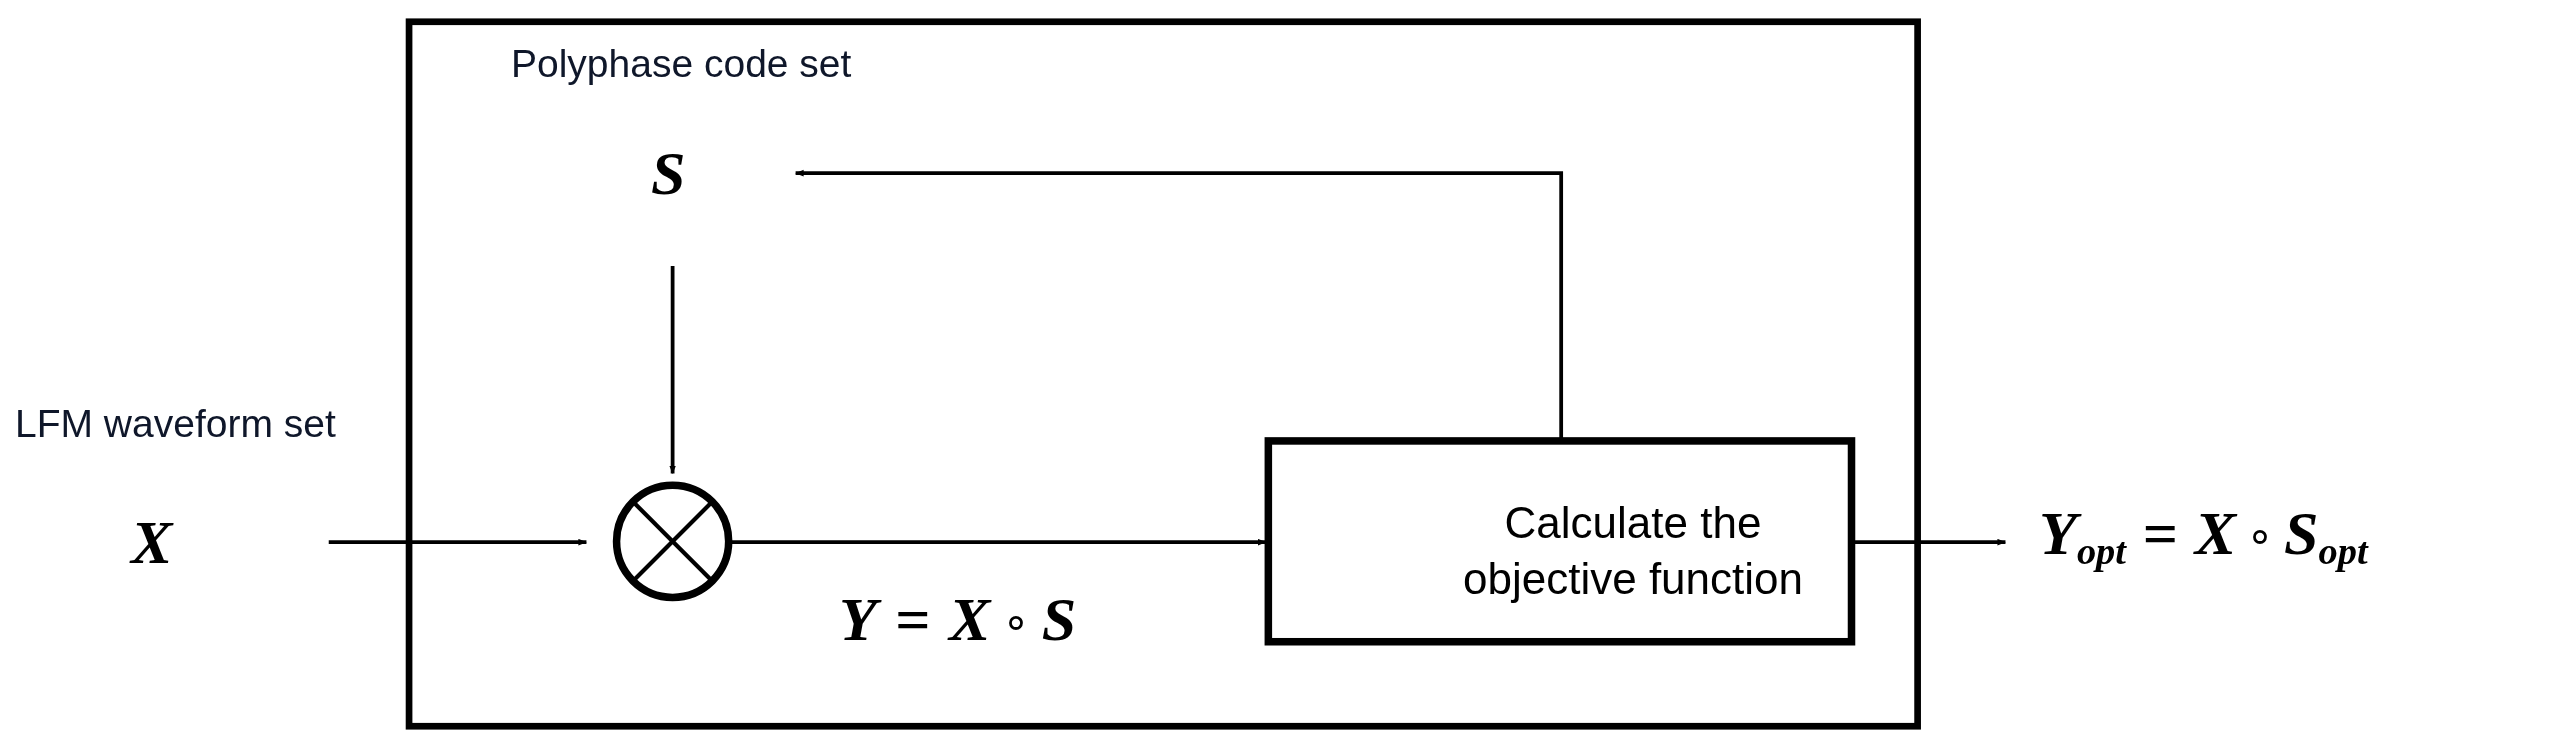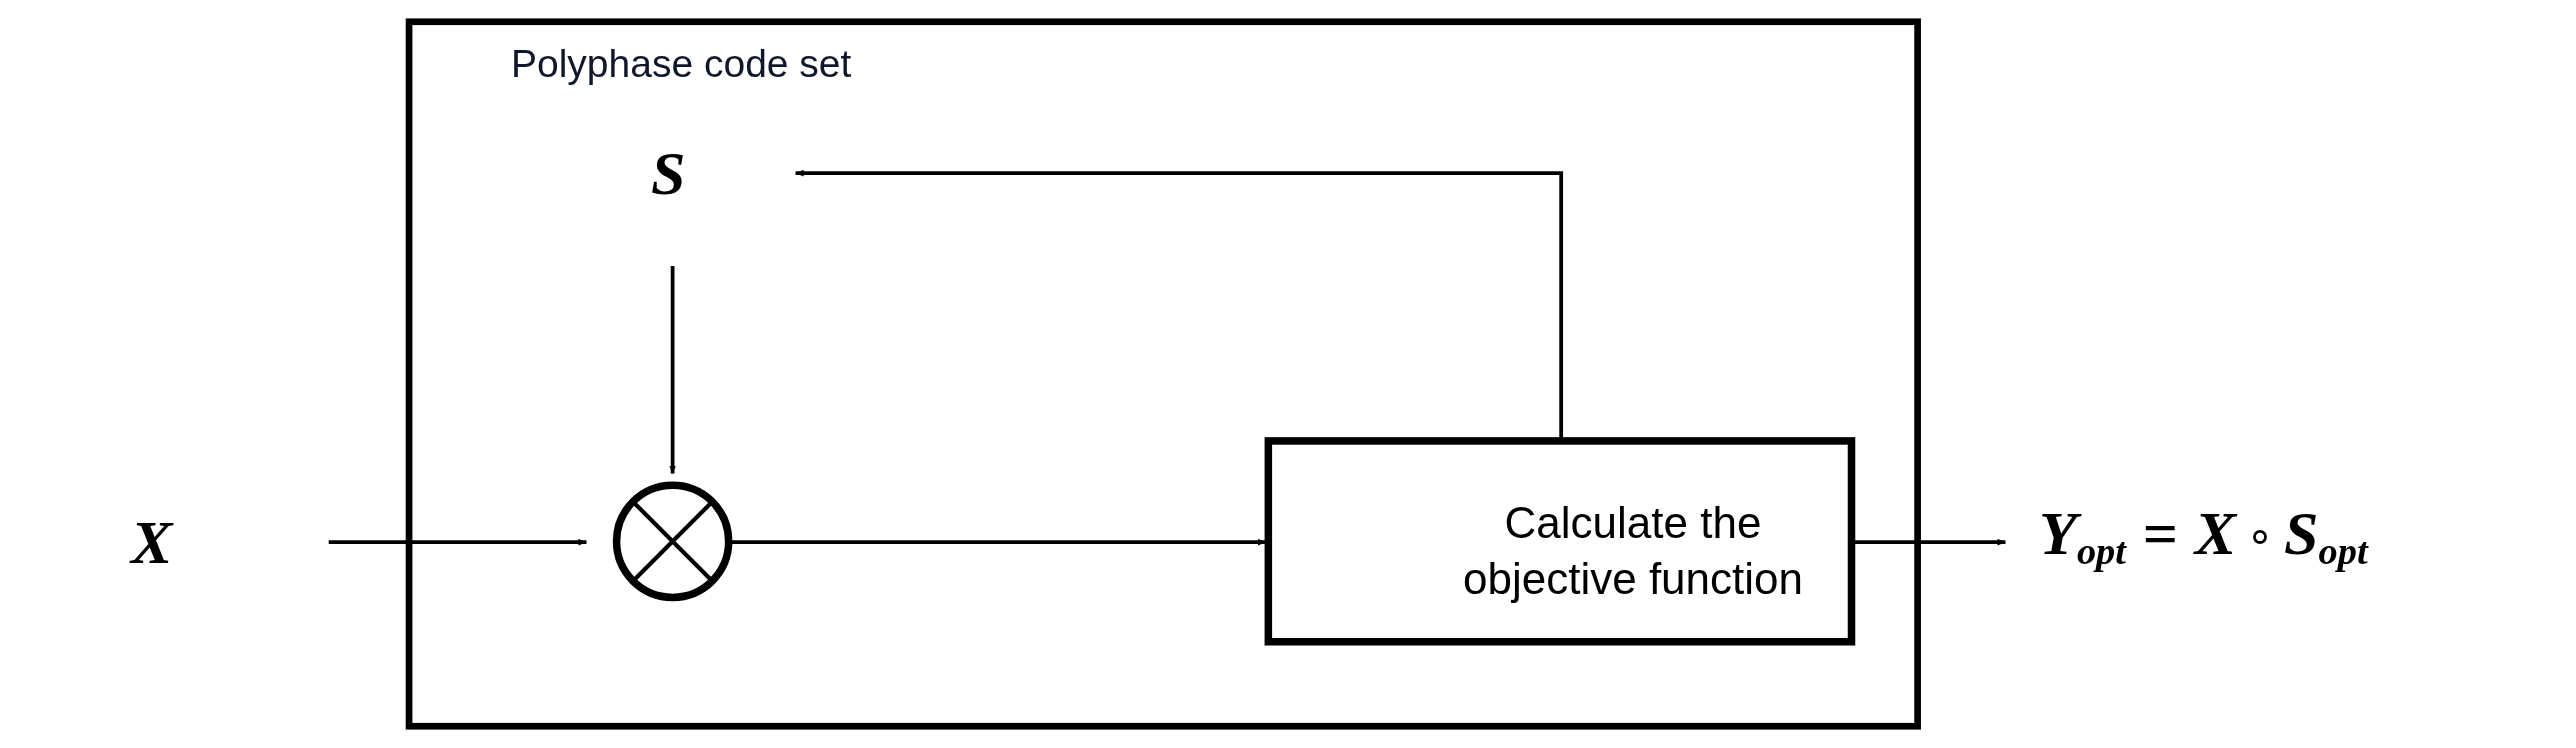--- a/index.html
+++ b/index.html
@@ -110,28 +110,32 @@
 
     <line x1="870" y1="648" x2="1512" y2="648" stroke="#000000" stroke-width="4.5" marker-end="url(#arrowR)"></line>
 
     <rect x="1515" y="527" width="697" height="240" fill="#ffffff" stroke="#000000" stroke-width="9"></rect>
 
     <line x1="2212" y1="648" x2="2396" y2="648" stroke="#000000" stroke-width="4.5" marker-end="url(#arrowR)"></line>
 
     <polyline points="1865,527 1865,207 950,207" fill="none" stroke="#000000" stroke-width="4.5" marker-end="url(#arrowL)"></polyline>
   </svg>
 
+  <div class="lbl plain-label" style="left:15px; top:404px;">LFM waveform set</div>
 
   <div class="lbl plain-label" style="left:511px; top:44px;">Polyphase code set</div>
 
 
   <div class="lbl math math-sym" style="left:651px; top:142px;">S</div>
 
   <div class="lbl math math-sym" style="left:131px; top:511px;">X</div>
 
+  <div class="lbl math math-eq" style="left:839px; top:588px;">
+    <span>Y</span><span style="display:inline-block;width:18.4px;"></span><span class="op">=</span><span style="display:inline-block;width:18.4px;"></span><span>X</span><span style="display:inline-block;width:11.7px;"></span><span class="ring">∘</span><span style="display:inline-block;width:11.7px;"></span><span>S</span>
+  </div>
 
   <div class="lbl math math-out" style="left:2039px; top:502px;">
     <span>Y</span><span class="sub">opt</span><span style="display:inline-block;width:16.7px;"></span><span class="op">=</span><span style="display:inline-block;width:16.7px;"></span><span>X</span><span style="display:inline-block;width:10px;"></span><span class="ring">∘</span><span style="display:inline-block;width:10px;"></span><span>S</span><span class="sub">opt</span>
   </div>
 
   <div class="box-text" style="left:1341px; top:479px; width:584px;margin-top:16px;">
     <div>Calculate the</div>
     <div>objective function</div>
   </div>
 

